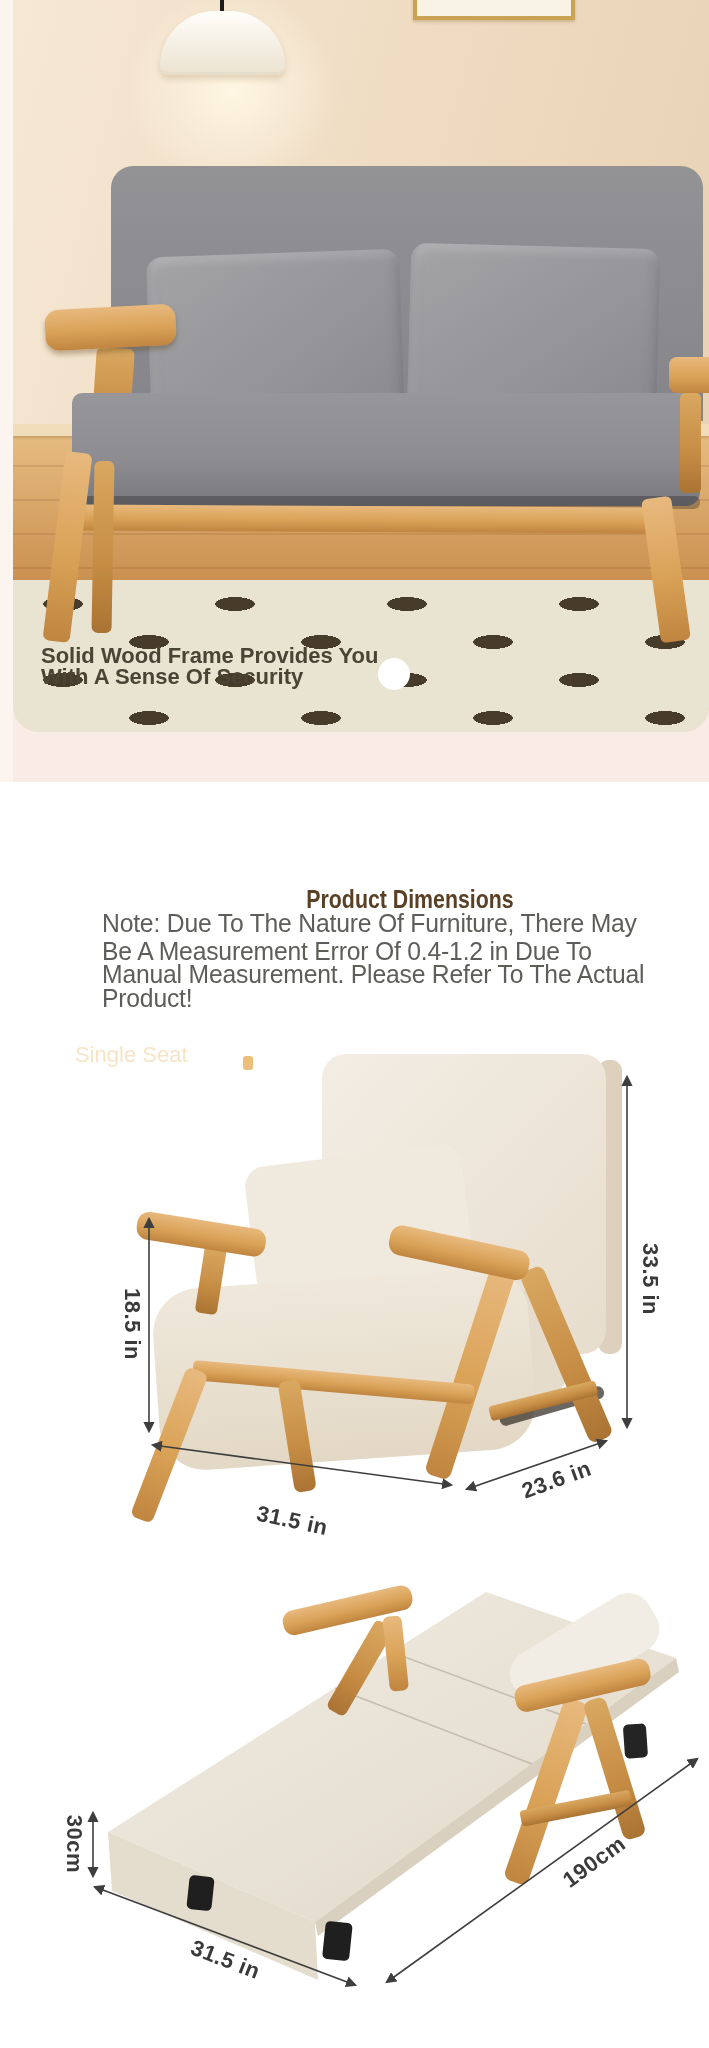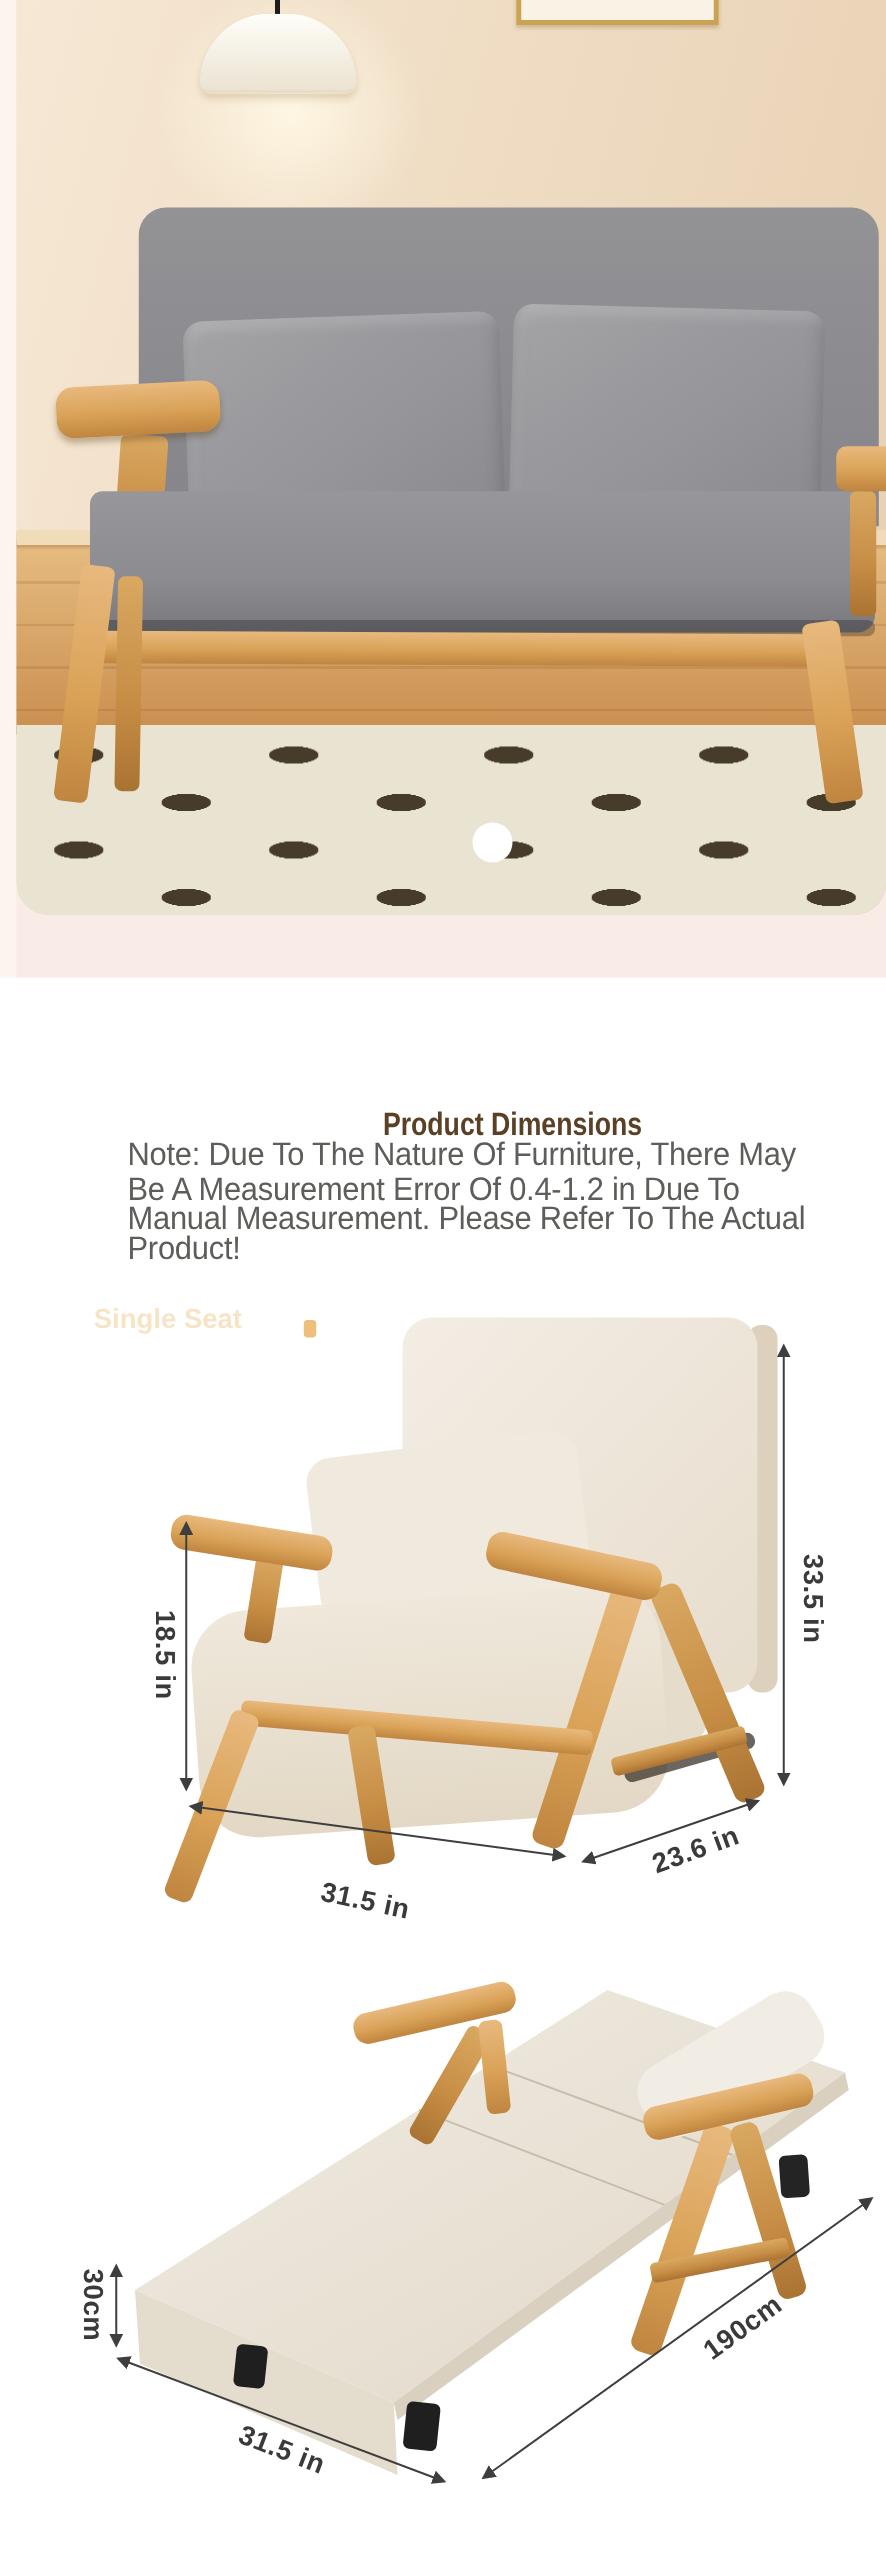--- a/index.html
+++ b/index.html
@@ -58,21 +58,21 @@
   .rail{left:64px;top:506px;width:580px;height:26px;border-radius:4px;transform:rotate(.3deg);}
   .leg{border-radius:6px;}
   .leg-fl{left:41px;top:452px;width:27px;height:190px;transform:rotate(7deg);}
   .leg-rl{left:80px;top:461px;width:20px;height:172px;transform:rotate(1deg);}
   .leg-fr{left:638px;top:497px;width:30px;height:145px;transform:rotate(-8deg);}
   .hero-dot{left:365px;top:658px;width:32px;height:32px;border-radius:50%;background:#ffffff;}
   .caption{left:28px;top:645px;color:#4b4336;font-weight:700;font-size:22px;line-height:21px;
         letter-spacing:0px;white-space:nowrap;}
 
   
-  .watermark{left:75px;top:1042px;width:220px;color:#f0c98c;opacity:.5;font-weight:700;
+  .watermark{left:75px;top:1042px;width:220px;color:#f0c98c;opacity:.5;font-weight:400;
         font-size:22px;white-space:nowrap;}
   .wm-mark{left:243px;top:1056px;width:10px;height:14px;background:#e8a94e;opacity:.75;
         border-radius:3px;}
   .dim-title{left:210px;top:884px;width:400px;text-align:center;color:#5a4126;font-weight:700;
         font-size:26px;transform:scaleX(.82);transform-origin:center;white-space:nowrap;}
   .note{left:102px;top:912px;width:600px;color:#5d5d59;font-size:26px;line-height:23.5px;
         transform:scaleX(.95);transform-origin:left top;letter-spacing:-0.2px;}
   .note .l1{margin-bottom:4px;}
   .note div{white-space:nowrap;}
 
@@ -106,20 +106,24 @@
       <div class="abs seat"></div>
       <div class="abs seat-shadow"></div>
       <div class="abs wood rail"></div>
       <div class="abs wood leg leg-fl"></div>
       <div class="abs wood-d leg leg-rl"></div>
       <div class="abs wood leg leg-fr"></div>
       <div class="abs wood arm-l-pad"></div>
       <div class="abs wood-d arm-r-sup"></div>
       <div class="abs wood arm-r-pad"></div>
       <div class="abs hero-dot"></div>
+      <div class="abs caption">
+        <div>Solid Wood Frame Provides You</div>
+        <div>With A Sense Of Security</div>
+      </div>
     </div>
   </div>
 
   <div class="abs dim-title">Product Dimensions</div>
   <div class="abs note">
     <div class="l1">Note: Due To The Nature Of Furniture, There May</div>
     <div>Be A Measurement Error Of 0.4-1.2 in Due To</div>
     <div>Manual Measurement. Please Refer To The Actual</div>
     <div>Product!</div>
   </div>

